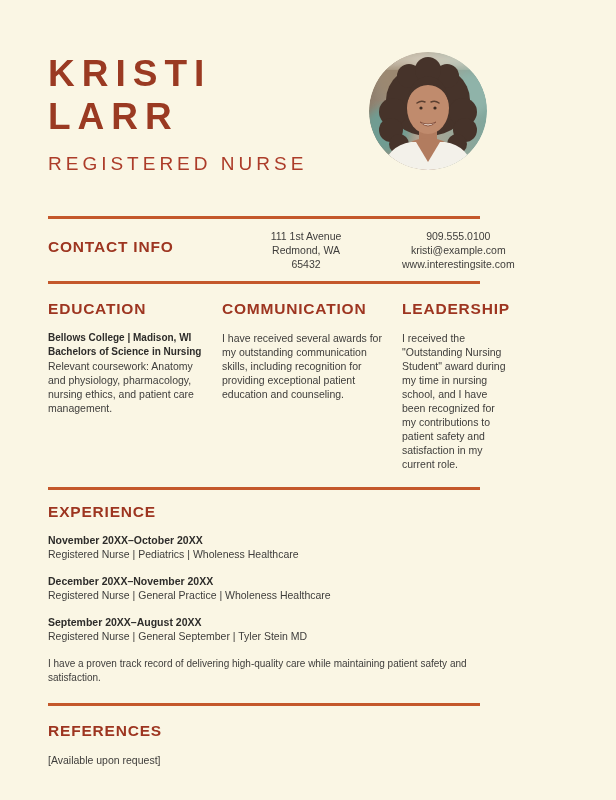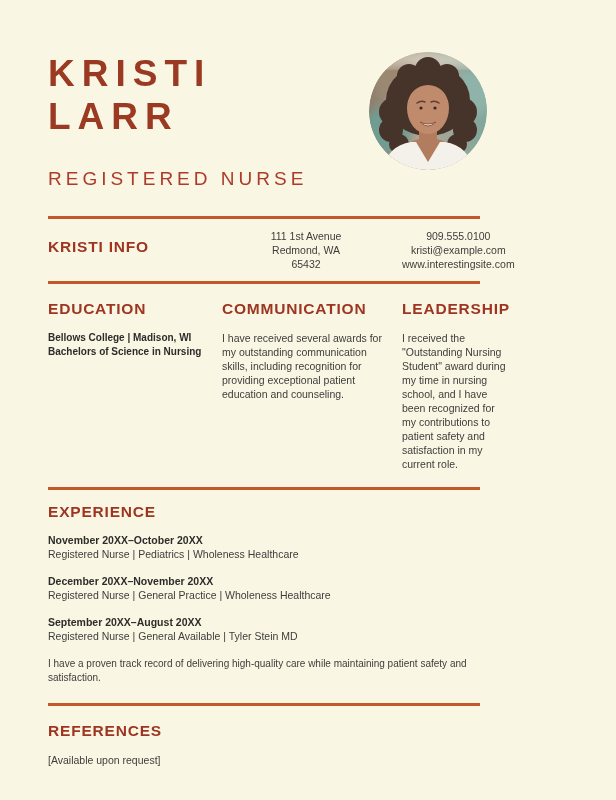--- a/index.html
+++ b/index.html
@@ -24,21 +24,21 @@
     overflow:hidden;
   }
   
   .header{position:relative;height:118px;margin-bottom:46px;}
   .name{
     font-size:37px;font-weight:bold;line-height:43px;
     letter-spacing:7px;color:var(--name);margin-top:-6px;
   }
   .name span{display:block;}
   .subtitle{
-    margin-top:30px;font-size:19px;letter-spacing:4px;
+    margin-top:15px;font-size:19px;letter-spacing:4px;
     color:var(--subtitle);
   }
   .photo{
     position:absolute;top:0;right:-7px;
     width:118px;height:118px;border-radius:50%;overflow:hidden;
   }
   .photo svg{display:block;width:118px;height:118px;}
   
   .rule{height:3px;background:var(--rule);border:none;}
   
@@ -134,41 +134,42 @@
           <path d="M47 90 L59 110 L71 90 Z" fill="#b27c5f"></path>
         </g>
       </svg>
     </div>
   </div>
 
   <hr class="rule">
 
   <div class="contact grid3">
     <div>
-      <div class="sec-heading">KRISTI INFO</div>
+      <div class="sec-heading">CONTACT INFO</div>
     </div>
     <div>
       <div class="body-line">111 1st Avenue</div>
       <div class="body-line">Redmond, WA</div>
       <div class="body-line">65432</div>
     </div>
     <div>
       <div class="body-line">909.555.0100</div>
       <div class="body-line">kristi@example.com</div>
       <div class="body-line">www.interestingsite.com</div>
     </div>
   </div>
 
   <hr class="rule">
 
   <div class="skills grid3">
     <div>
       <div class="sec-heading">EDUCATION</div>
       <div class="bold-line">Bellows College | Madison, WI</div>
       <div class="bold-line">Bachelors of Science in Nursing</div>
+      <div class="col-text">Relevant coursework: Anatomy and physiology, pharmacology, nursing ethics, and patient care management.</div>
     </div>
     <div>
       <div class="sec-heading">COMMUNICATION</div>
       <div class="col-text">I have received several awards for my outstanding communication skills, including recognition for providing exceptional patient education and counseling.</div>
     </div>
     <div>
       <div class="sec-heading">LEADERSHIP</div>
       <div class="col-text">I received the "Outstanding Nursing Student"  award during my time in nursing school, and I have been recognized for my contributions to patient safety and satisfaction in my current role.</div>
     </div>
   </div>
@@ -181,21 +182,21 @@
     <div class="xp-entry">
       <div class="xp-dates">November 20XX–October 20XX</div>
       <div class="xp-role">Registered Nurse | Pediatrics | Wholeness Healthcare</div>
     </div>
     <div class="xp-entry">
       <div class="xp-dates">December 20XX–November 20XX</div>
       <div class="xp-role">Registered Nurse | General Practice | Wholeness Healthcare</div>
     </div>
     <div class="xp-entry">
       <div class="xp-dates">September 20XX–August 20XX</div>
-      <div class="xp-role">Registered Nurse | General Available | Tyler Stein MD</div>
+      <div class="xp-role">Registered Nurse | General September | Tyler Stein MD</div>
     </div>
 
     <div class="xp-summary">I have a proven track record of delivering high-quality care while maintaining  patient safety and satisfaction.</div>
   </div>
 
   <hr class="rule">
 
   <div class="references">
     <div class="sec-heading">REFERENCES</div>
     <div class="ref-text">[Available upon request]</div>

